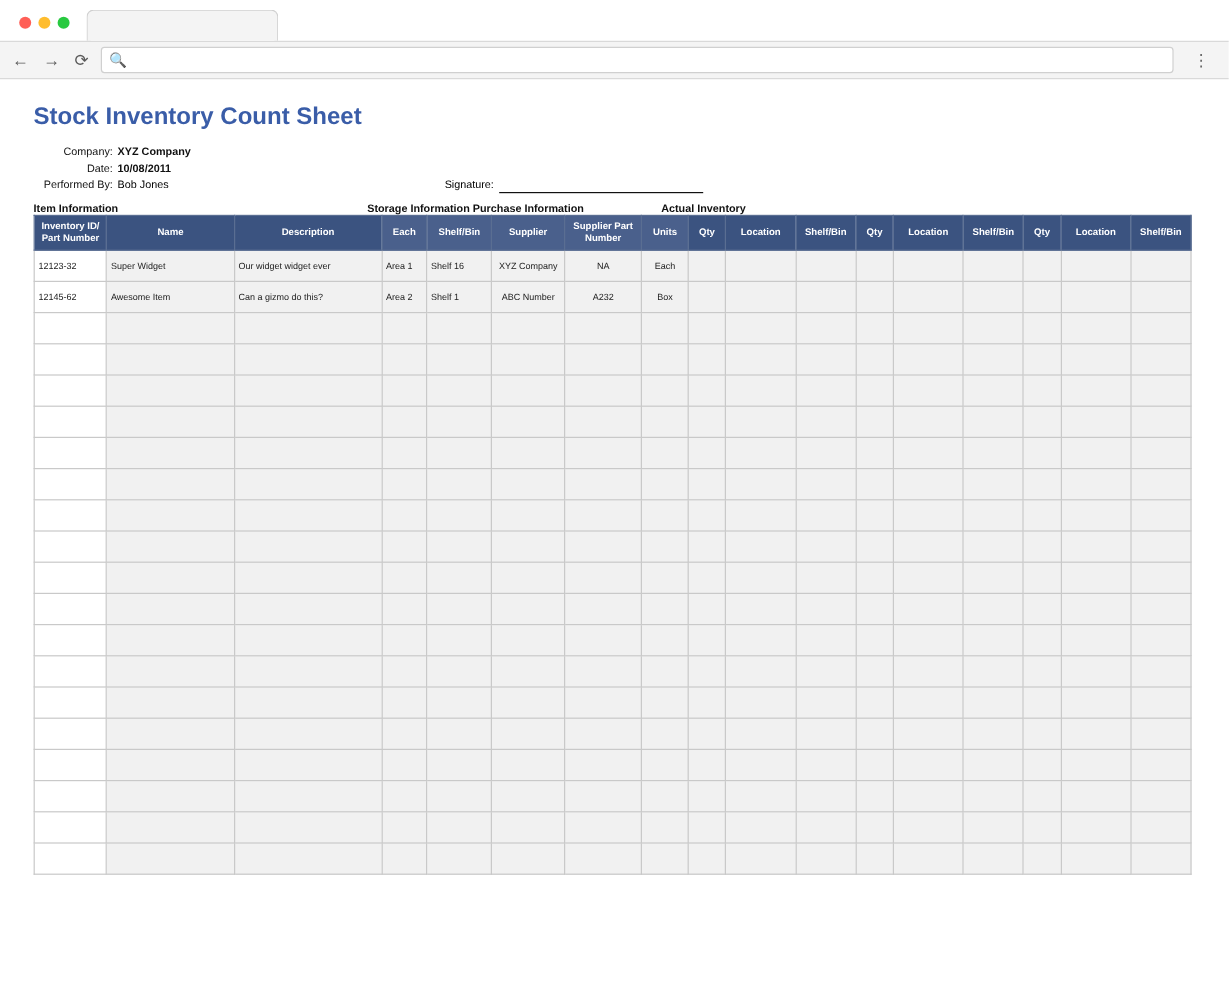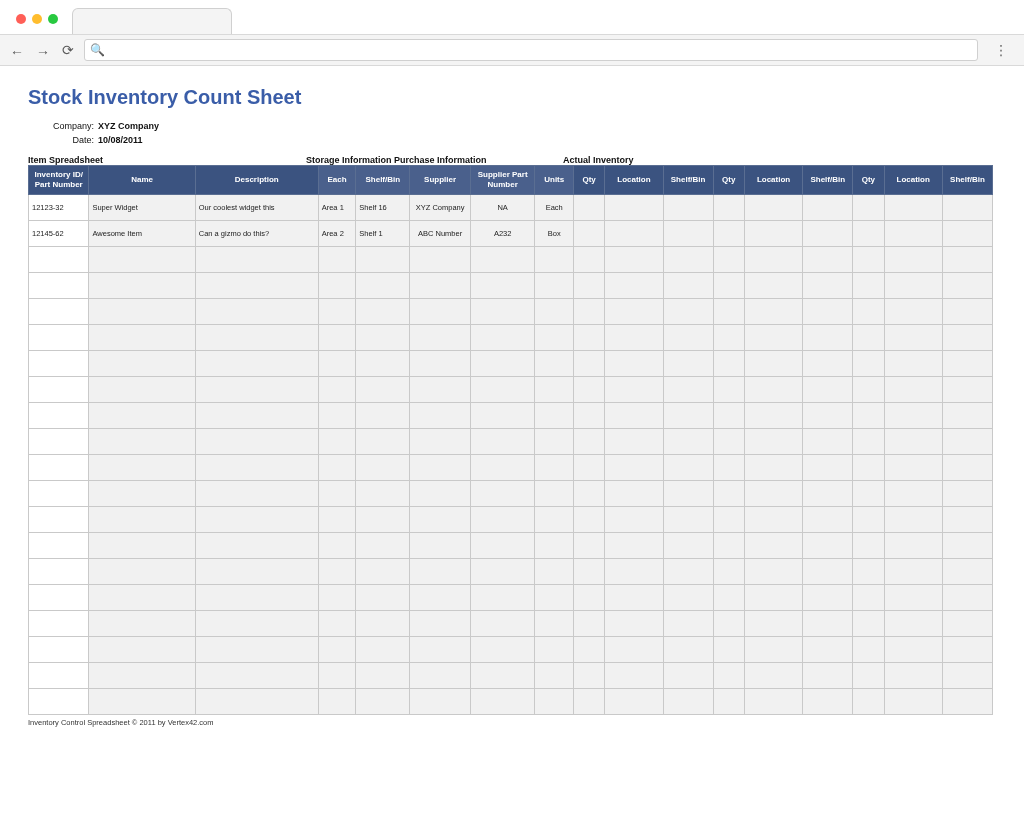--- a/index.html
+++ b/index.html
@@ -31,21 +31,21 @@
 .meta-val { font-weight: bold; color: #111; }
 .sig-row { display: flex; align-items: flex-end; }
 .sig-label { margin-left: 230px; font-size: 9px; padding-right: 4px; }
 .sig-line { border-bottom: 1px solid #111; width: 170px; height: 10px; }
 
 .section-headers { display: flex; font-size: 9px; font-weight: bold; margin-top: 8px; }
 .sh-item { color: #111; }
 .sh1 { width: 278px; }
 .sh2 { width: 88px; }
 .sh3 { width: 157px; }
-.sh4 { flex: 1; margin-left: 12px; }
+.sh4 { flex: 1; }
 
 .grid { width: 965px; border-collapse: collapse; table-layout: fixed; font-size: 8px; }
 .grid th { background: #3b5380; color: #fff; font-weight: bold; text-align: center; padding: 4px 2px; border: 1px solid #5a6e92; height: 28px; line-height: 10px; }
 .grid th.alt { background: #4a608c; }
 .grid td { border: 1px solid #c9c9c9; background: #f1f1f1; height: 26px; padding: 2px 3px; font-size: 7.5px; color: #222; vertical-align: middle; }
 .grid td.white { background: #fff; }
 .grid tr td:first-child { text-align: left; }
 
 .footer-note { font-size: 7.5px; color: #333; margin-top: 3px; }
 
@@ -92,24 +92,32 @@
 
     <div class="meta-block">
       <div class="meta-row">
         <div class="meta-label">Company:</div>
         <div class="meta-val">XYZ Company</div>
       </div>
       <div class="meta-row">
         <div class="meta-label">Date:</div>
         <div class="meta-val">10/08/2011</div>
       </div>
+      <div class="sig-row">
+        <div class="meta-row" style="flex:none;">
+          <div class="meta-label">Performed By:</div>
+          <div style="font-size:9px;">Bob Jones</div>
+        </div>
+        <div class="sig-label">Signature:</div>
+        <div class="sig-line"></div>
+      </div>
     </div>
 
     <div class="section-headers">
-      <div class="sh-item sh1">Item Spreadsheet</div>
+      <div class="sh-item sh1">Item Information</div>
       <div class="sh-item sh2">Storage Information</div>
       <div class="sh-item sh3">Purchase Information</div>
       <div class="sh-item sh4">Actual Inventory</div>
     </div>
 
     <table class="grid">
       <colgroup>
         <col class="c-id">
           <col class="c-name">
           <col class="c-desc">
@@ -147,21 +155,21 @@
           <th>Shelf/Bin</th>
           <th>Qty</th>
           <th>Location</th>
           <th>Shelf/Bin</th>
         </tr>
       </thead>
       <tbody id="grid-body">
           <tr>
             <td class="white">12123-32</td>
             <td>Super Widget</td>
-            <td>Our coolest widget this</td>
+            <td>Our widget widget ever</td>
             <td style="text-align: left;">Area 1</td>
             <td style="text-align: left;">Shelf 16</td>
             <td style="text-align: center;">XYZ Company</td>
             <td style="text-align: center;">NA</td>
             <td style="text-align: center;">Each</td>
             <td></td>
             <td></td>
             <td></td>
             <td></td>
             <td></td>
@@ -527,15 +535,14 @@
             <td></td>
             <td></td>
             <td></td>
             <td></td>
             <td></td>
             <td></td>
           </tr>
         </tbody>
     </table>
 
-    <div class="footer-note">Inventory Control Spreadsheet © 2011 by Vertex42.com</div>
   </div>
 </div>
 
 </body></html>

